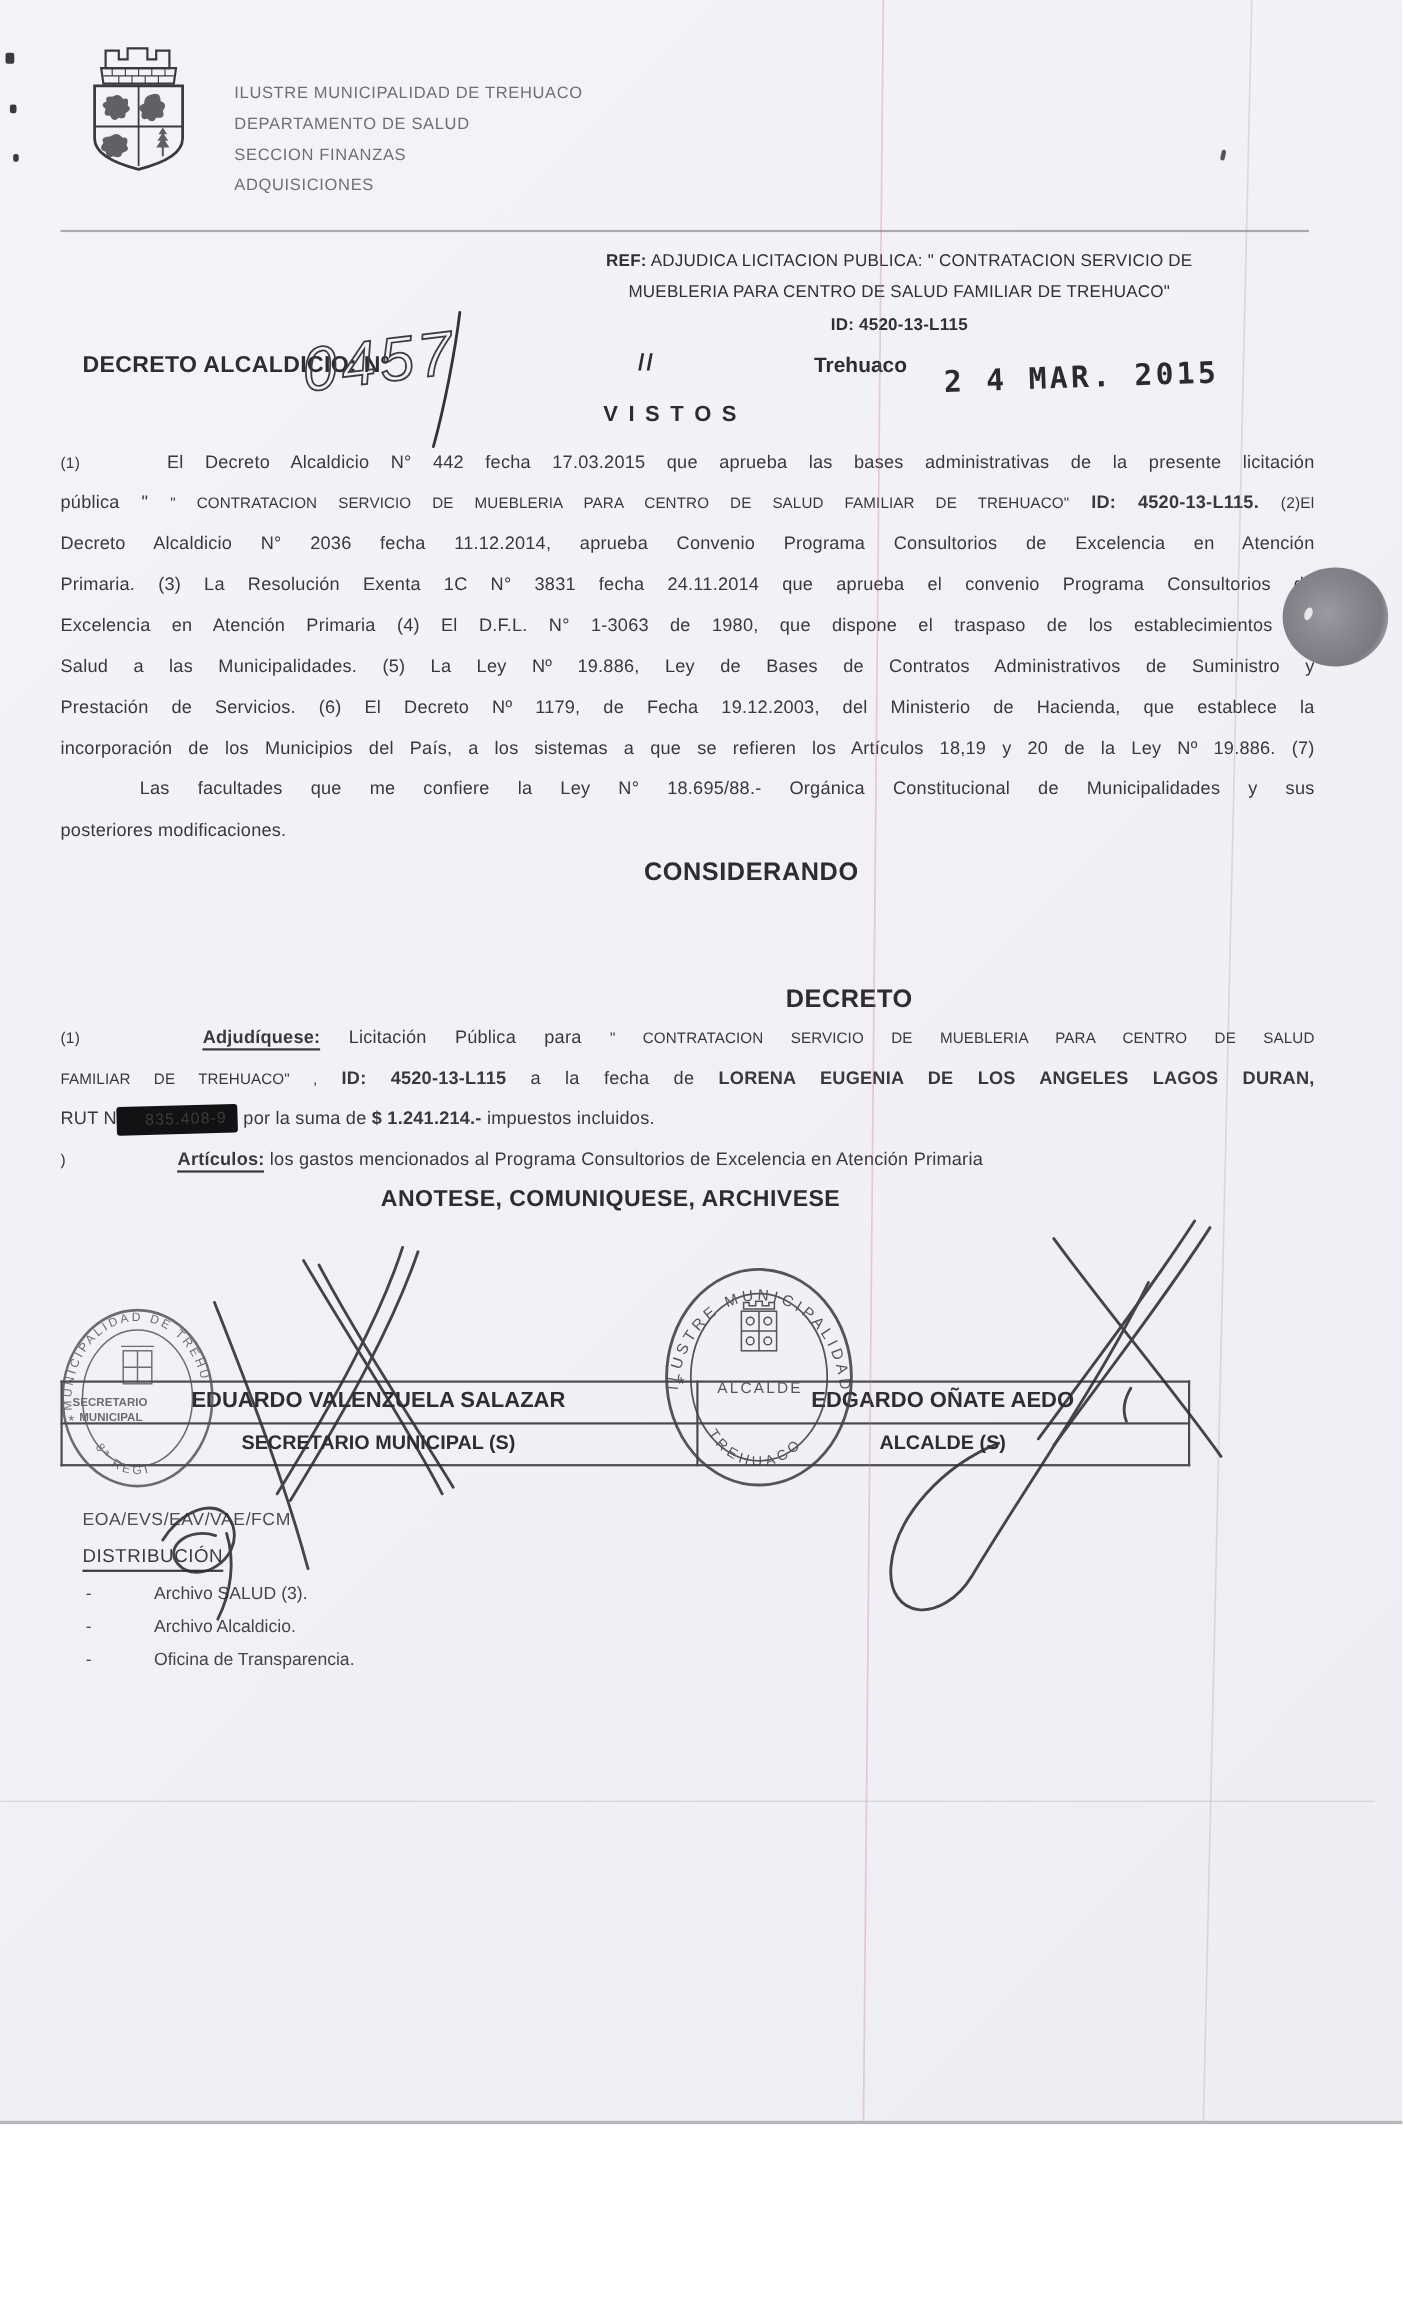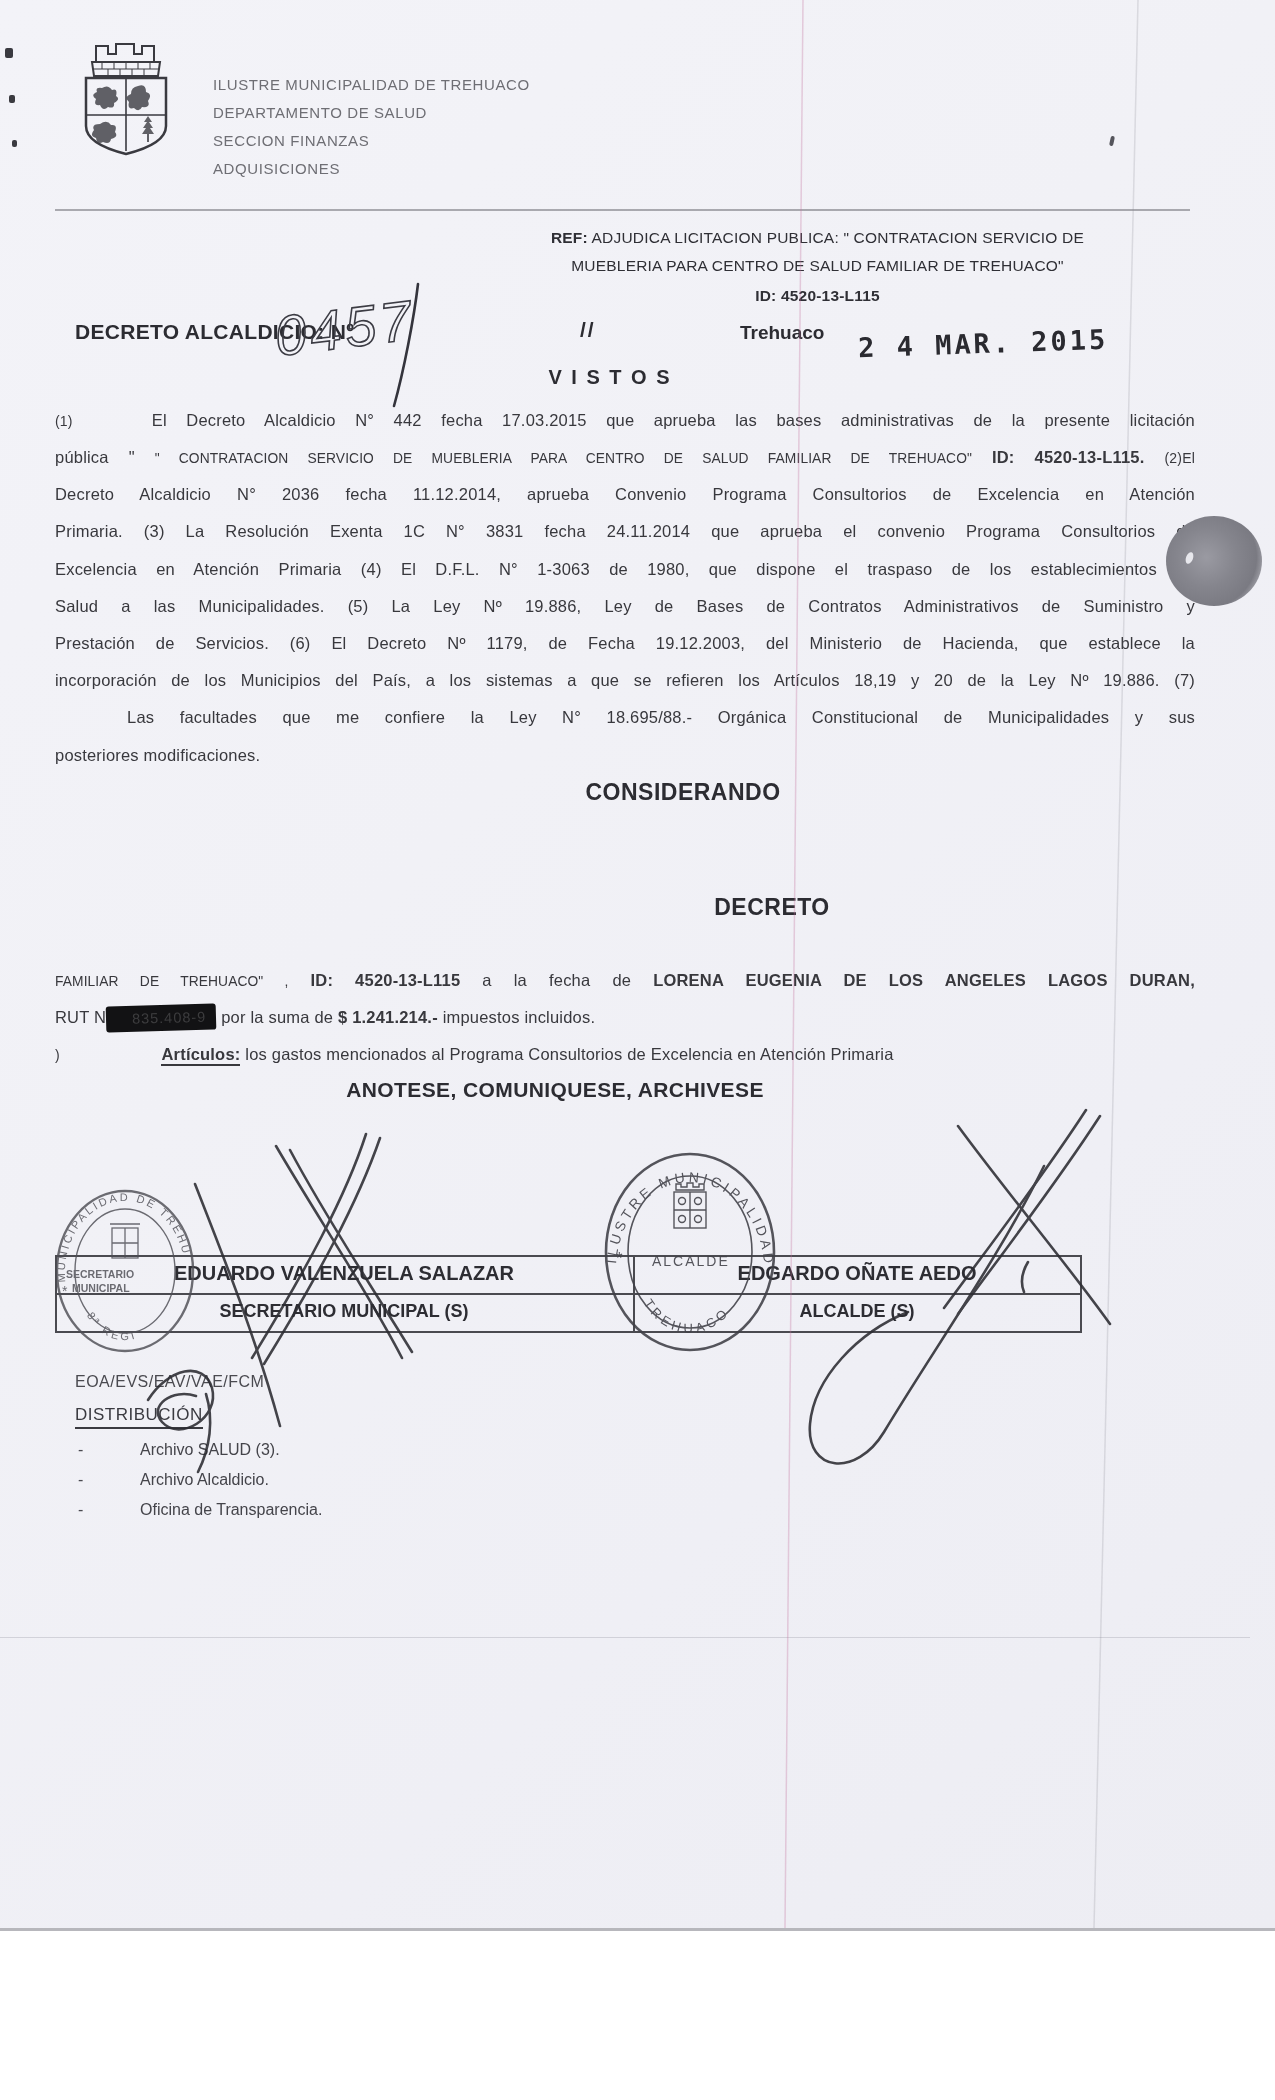--- a/index.html
+++ b/index.html
@@ -117,20 +117,27 @@
   <div class="bl just" style="top:596px">Salud  a las Municipalidades. (5)   La Ley Nº 19.886, Ley de Bases de Contratos Administrativos de Suministro y</div>
   <div class="bl just" style="top:633px">Prestación de Servicios. (6)   El Decreto Nº 1179, de Fecha 19.12.2003, del Ministerio de Hacienda, que establece la</div>
   <div class="bl just" style="top:670px">incorporación de los Municipios del País, a los sistemas a que se refieren los Artículos 18,19 y 20 de la Ley Nº 19.886. (7)</div>
   <div class="bl just" style="top:707px;left:127px;width:1068px">Las facultades que me confiere la Ley N° 18.695/88.-  Orgánica Constitucional de Municipalidades y sus</div>
   <div class="bl" style="top:745px">posteriores modificaciones.</div>
 
   <div class="heading" style="left:533px;top:779px;width:300px;font-size:23px;letter-spacing:.5px">CONSIDERANDO</div>
 
   <div class="heading" style="left:622px;top:894px;width:300px;font-size:23px;letter-spacing:.5px">DECRETO</div>
 
+  <div class="bl just" style="top:933px">
+    <span class="num">(1)</span>
+    <span class="sp" style="width:60px"></span>
+    <span class="ul">Adjudíquese:</span>
+    <span>Licitación Pública para</span>
+    <span class="small">" CONTRATACION SERVICIO DE MUEBLERIA   PARA CENTRO DE SALUD</span>
+  </div>
   <div class="bl just" style="top:970px">
     <span class="small">FAMILIAR DE TREHUACO" ,</span>
     <span class="b">ID: 4520-13-L115</span>
     <span>a la fecha de</span>
     <span class="b">LORENA EUGENIA DE LOS ANGELES LAGOS DURAN,</span>
   </div>
   <div class="bl" style="top:1005px">
     <span>RUT N</span><span id="rut-box">835.408-9</span>
     <span>por la suma de</span>
     <span class="b">$ 1.241.214.-</span>

